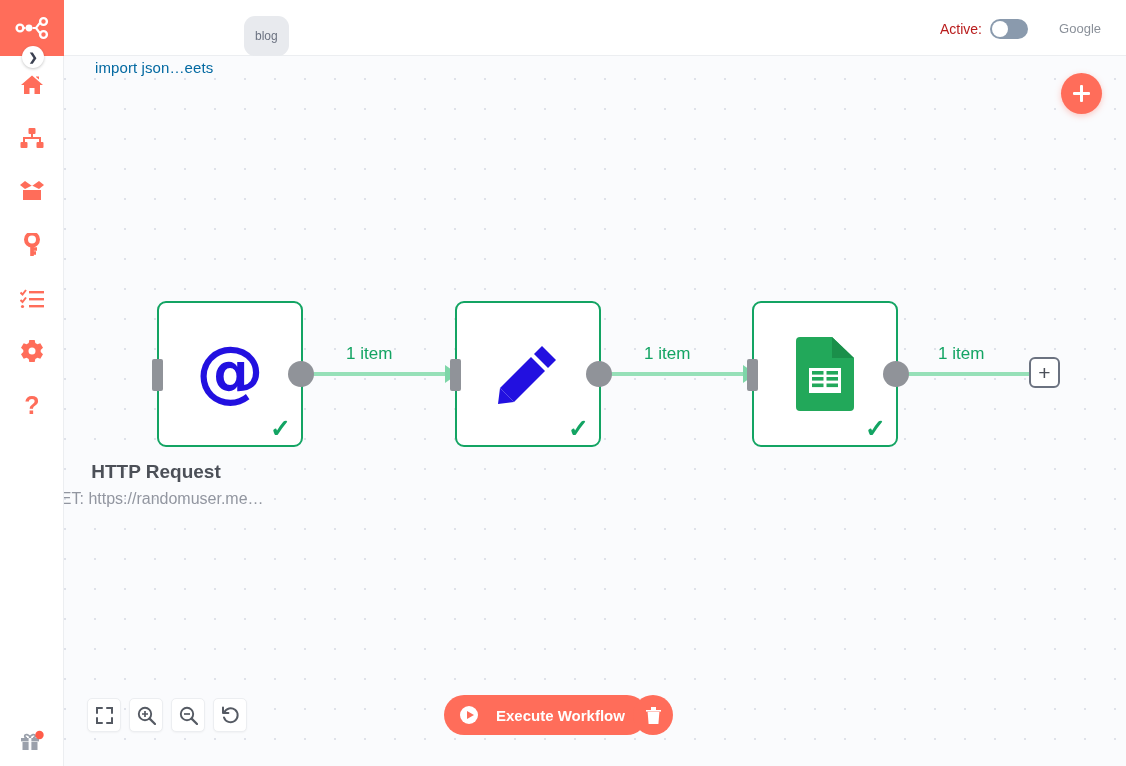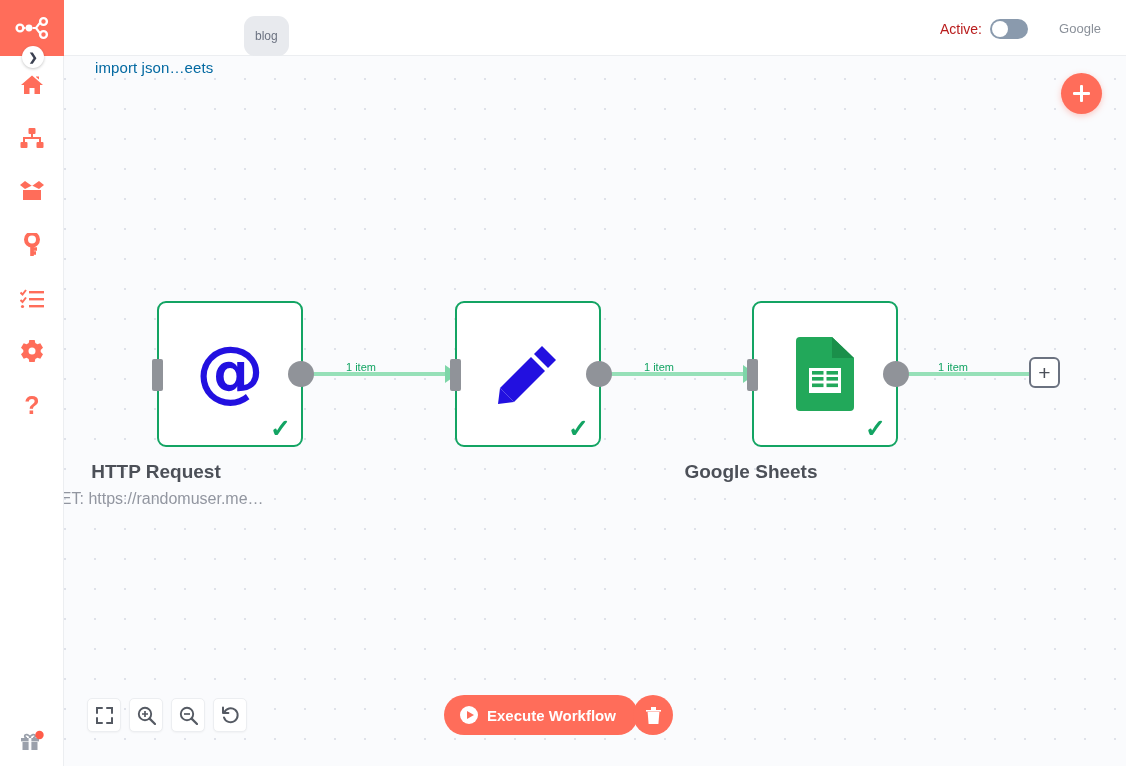--- a/index.html
+++ b/index.html
@@ -144,23 +144,22 @@
   .conn {
     position: absolute; height: 4px; background: #96e0b8;
   }
   .conn-arrow {
     position: absolute; width: 0; height: 0;
     border-top: 9px solid transparent;
     border-bottom: 9px solid transparent;
     border-left: 13px solid #7ed6a8;
   }
   .conn-label {
-    position: absolute; font-size: 11px; color: #13a463;
+    position: absolute; font-size: 17px; color: #13a463;
     white-space: nowrap;
-    margin-top: 17px;
   }
   #end-plus {
     position: absolute; left: 965px; top: 301px;
     width: 31px; height: 31px; border-radius: 6px;
     border: 2px solid #6b7280; background: #fff;
     display: flex; align-items: center; justify-content: center;
     font-size: 21px; color: #4b5059; line-height: 1;
     cursor: pointer;
   }
 
@@ -170,21 +169,21 @@
     width: 34px; height: 34px; border-radius: 5px;
     background: #ffffff; border: 1px solid #eceef1;
     display: flex; align-items: center; justify-content: center;
     color: #555a63; cursor: pointer;
     box-shadow: 0 1px 2px rgba(0,0,0,.04);
   }
   #exec-btn {
     position: absolute; left: 380px; top: 639px;
     height: 40px; padding: 0 22px 0 16px;
     border-radius: 20px; background: #ff6d5a;
-    display: flex; align-items: center; gap: 9px;
+    display: flex; align-items: center; gap: 18px;
     color: #ffffff; font-size: 15px; font-weight: bold;
     cursor: pointer;
   }
   #exec-play {
     width: 18px; height: 18px; border-radius: 50%;
     background: #ffffff;
     display: flex; align-items: center; justify-content: center;
   }
   #exec-play::after {
     content: ""; width: 0; height: 0; margin-left: 2px;
@@ -338,21 +337,20 @@
         <path d="M36 0 L58 21 H36 Z" fill="#1a8f4a"></path>
         <rect x="13" y="31" width="32" height="25" fill="#ffffff"></rect>
         <rect x="16" y="34" width="26" height="3.6" fill="#22a85a"></rect>
         <rect x="16" y="40" width="26" height="3.6" fill="#22a85a"></rect>
         <rect x="16" y="46.5" width="26" height="3.6" fill="#22a85a"></rect>
         <rect x="27.5" y="32" width="3" height="22" fill="#ffffff"></rect>
       </svg>
       <div class="node-check">✓</div>
       <div class="port-out"></div>
     </div>
-    <div class="node-label" style="left:522px;top:405px">Google Sheets</div>
 
     <div class="zbtn" style="left:23px">
       <svg width="17" height="17" viewBox="0 0 17 17">
         <path d="M1 6 V1 H6 M11 1 H16 V6 M16 11 V16 H11 M6 16 H1 V11" fill="none" stroke="#555a63" stroke-width="2" stroke-linecap="round"></path>
       </svg>
     </div>
 
     <div class="zbtn" style="left:65px">
       <svg width="19" height="19" viewBox="0 0 19 19">
         <circle cx="8" cy="8" r="6.2" fill="none" stroke="#555a63" stroke-width="1.9"></circle>

